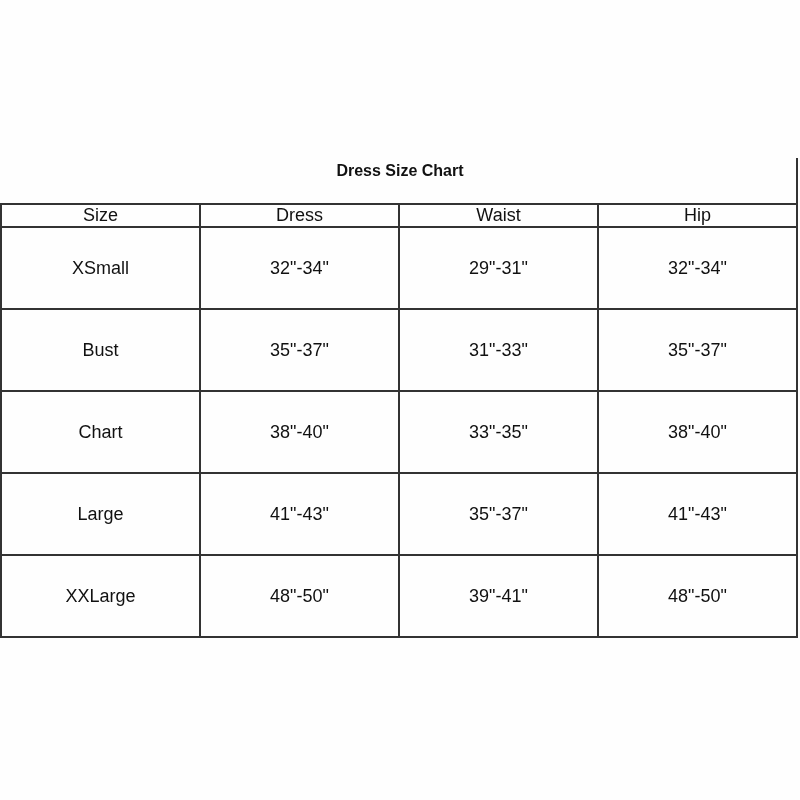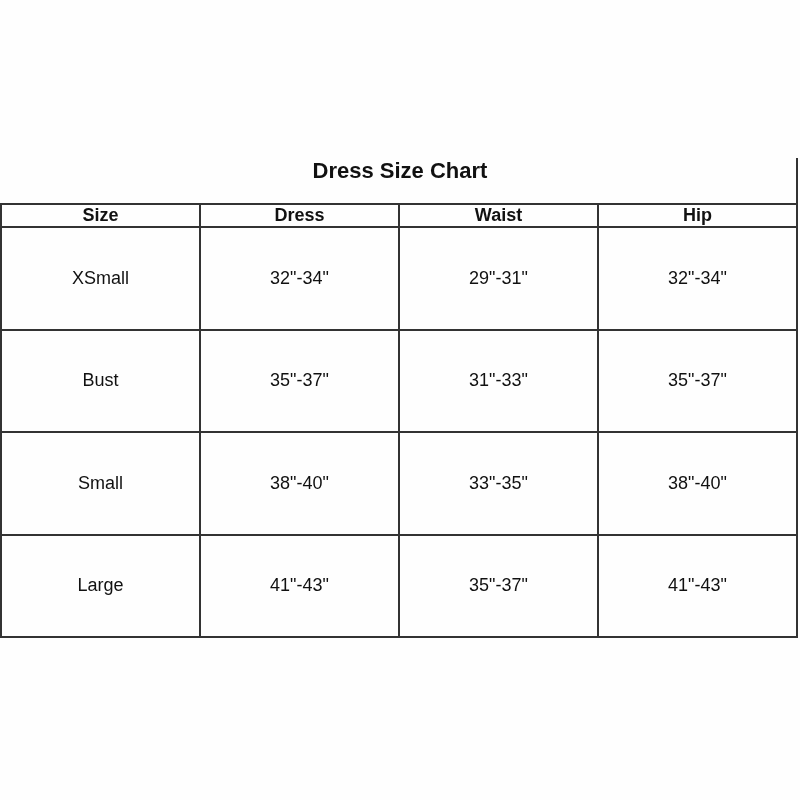--- a/index.html
+++ b/index.html
@@ -15,21 +15,21 @@
     font-family: "Liberation Sans", sans-serif;
     color: #111111;
     overflow: hidden;
   }
   .chart-title {
     position: absolute;
     top: 160px;
     left: 0;
     width: 100%;
     text-align: center;
-    font-size: 22px;
+    font-size: 16px;
     font-weight: bold;
     line-height: 22px;
     color: #111111;
   }
   .size-table {
     position: absolute;
     top: 203px;
     left: 0;
     width: 798px;
     height: 435px;
@@ -40,21 +40,21 @@
   .size-table td {
     border: 2px solid #333333;
     text-align: center;
     vertical-align: middle;
     font-size: 18px;
     padding: 0;
     color: #111111;
     background: #fefefe;
   }
   .size-table th {
-    font-weight: bold;
+    font-weight: normal;
   }
   .size-table td {
     font-weight: normal;
     text-align: center;
   }
   .frame-edge-line {
     position: absolute;
     top: 158px;
     left: 796px;
     width: 2px;
@@ -87,27 +87,33 @@
         <td>29"-31"</td>
         <td>32"-34"</td>
       </tr>
       <tr>
         <td>Bust</td>
         <td>35"-37"</td>
         <td>31"-33"</td>
         <td>35"-37"</td>
       </tr>
       <tr>
-        <td>Small</td>
+        <td>Chart</td>
         <td>38"-40"</td>
         <td>33"-35"</td>
         <td>38"-40"</td>
       </tr>
       <tr>
         <td>Large</td>
         <td>41"-43"</td>
         <td>35"-37"</td>
         <td>41"-43"</td>
       </tr>
+      <tr>
+        <td>XXLarge</td>
+        <td>48"-50"</td>
+        <td>39"-41"</td>
+        <td>48"-50"</td>
+      </tr>
     </tbody>
   </table>
 
 </div>
 
 </body></html>

